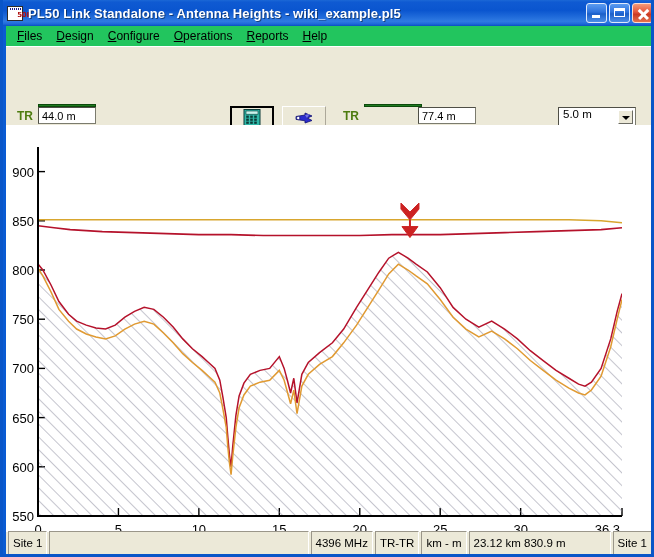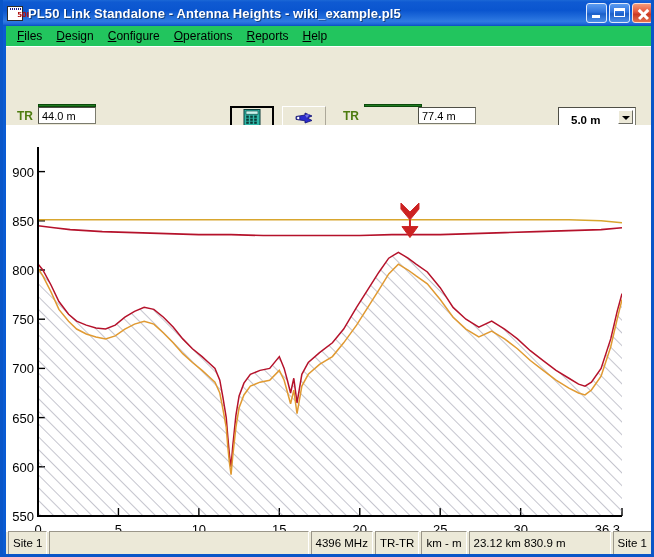--- a/index.html
+++ b/index.html
@@ -81,21 +81,21 @@
   .tbtn{
     position:absolute;width:44px;height:23px;background:#ece9d8;
     border:1px solid #ffffff;border-right-color:#aca899;border-bottom-color:#aca899;
     box-sizing:border-box;display:flex;align-items:center;justify-content:center;
   }
   .tbtn.focused{border:2px solid #000;}
 
   .combo{
     position:absolute;height:20px;background:#fff;border:1px solid #7b7b6e;
     border-top-color:#4f4f46;border-left-color:#4f4f46;box-sizing:border-box;
-    display:flex;align-items:flex-end;font-size:11.5px;color:#000;padding-left:12px;font-weight:bold;
+    display:flex;align-items:flex-start;font-size:11.5px;color:#000;padding-left:4px;
   }
   .combo .arrowbox{
     position:absolute;right:2px;top:2px;width:15px;height:14px;background:#ece9d8;
     border:1px solid #ffffff;border-right-color:#6b6b63;border-bottom-color:#6b6b63;
     box-sizing:border-box;
   }
   .combo .arrowbox::after{
     content:"";position:absolute;left:3px;top:5px;width:0;height:0;
     border-left:4px solid transparent;border-right:4px solid transparent;border-top:4px solid #000;
   }

